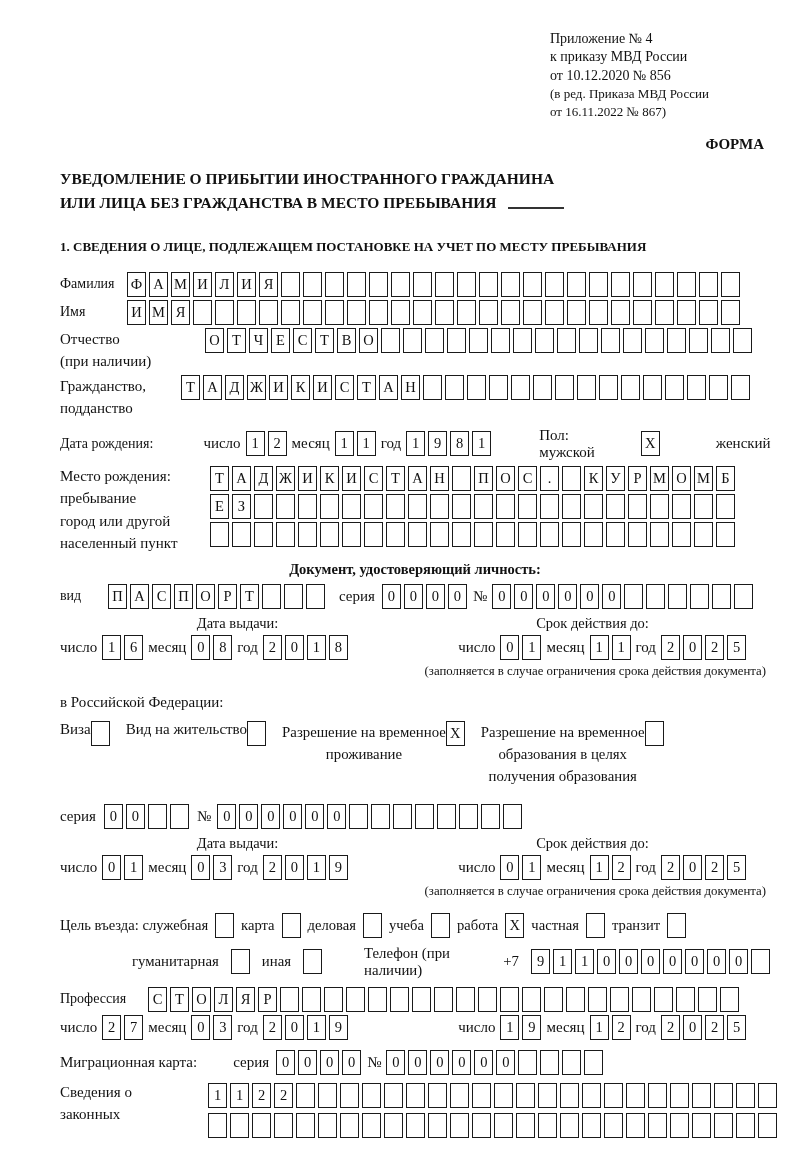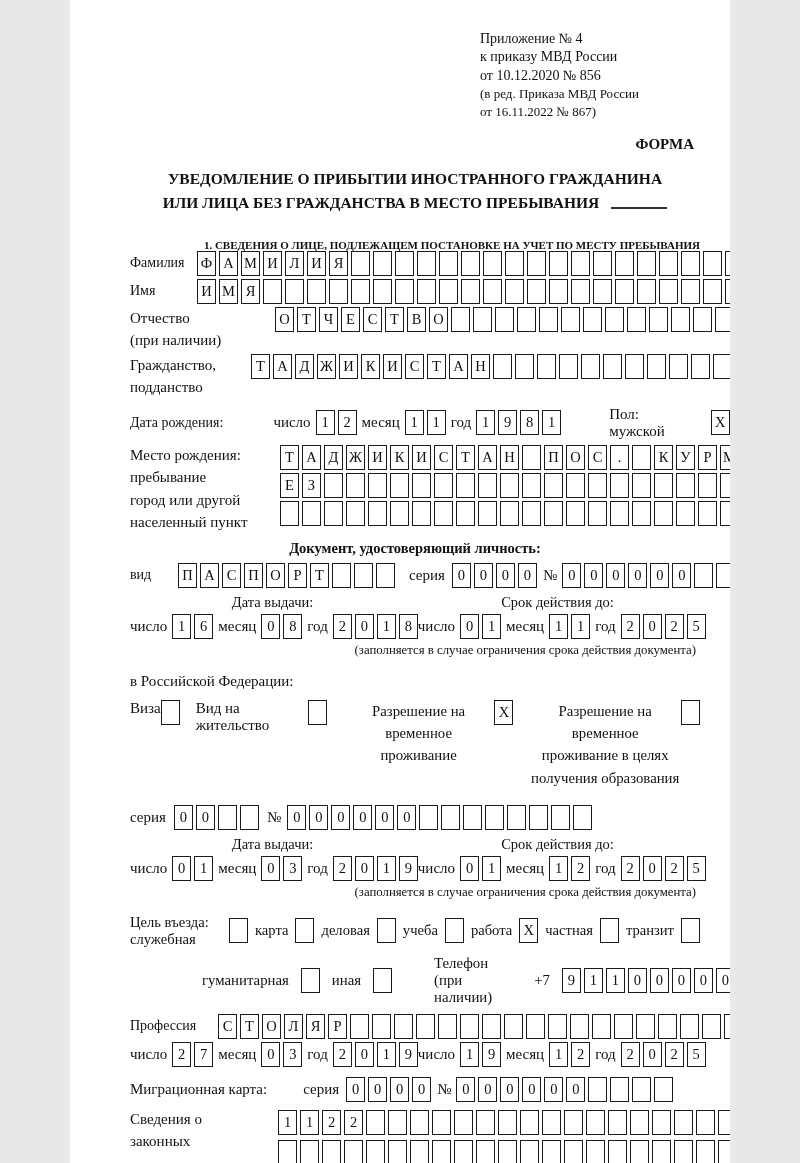--- a/index.html
+++ b/index.html
@@ -1,27 +1,27 @@
 <!DOCTYPE html>
 <html lang="ru"><head>
 <meta charset="utf-8">
 <style>
   html,body{margin:0;padding:0;background:#e8e8e8;}
   .page{
-    width:660px;height:1163px;box-sizing:border-box;background:#ffffff;
+    width:800px;height:1163px;box-sizing:border-box;background:#ffffff;
     padding:30px 30px 10px 60px;margin:0 auto;position:relative;
     font-family:"Liberation Serif","DejaVu Serif",serif;color:#111;font-size:15px;
     overflow:hidden;
   }
   .appendix{margin-left:auto;width:220px;line-height:1.32;font-size:14px;}
   .appendix .amend{font-size:13px;}
   .forma{text-align:right;font-weight:bold;font-size:15px;margin-top:16px;padding-right:6px;}
-  .title{text-align:center;font-weight:bold;font-size:15.5px;line-height:1.55;margin-top:14px;}
+  .title{font-weight:bold;font-size:15.5px;line-height:1.55;margin-top:14px;}
   .title-underline{display:inline-block;width:56px;border-bottom:2px solid #333;margin-left:12px;transform:translateY(1px);}
-  .section-head{font-weight:bold;font-size:11px;margin-top:24px;margin-bottom:0;text-align:right;white-space:nowrap;}
+  .section-head{font-weight:bold;font-size:13px;margin-top:24px;margin-bottom:17px;text-align:left;white-space:nowrap;}
   .cells{display:inline-flex;gap:3px;flex:none;}
   .cell{
     width:19px;height:25px;border:1.5px solid #1a1a1a;box-sizing:border-box;
     display:inline-flex;align-items:center;justify-content:center;
     font-size:14.5px;background:#fff;flex:none;
   }
   .row{display:flex;align-items:center;margin-bottom:3px;}
   .row-top{display:flex;align-items:flex-start;margin-bottom:2px;}
   .flabel{flex:none;font-size:14px;}
   .w67{width:67px;} .w121{width:121px;} .w145{width:145px;} .w88{width:88px;} .w48{width:48px;}
@@ -444,21 +444,21 @@
           <div>Разрешение на временное</div>
           <div>проживание</div>
         </span>
       <span class="cells">
           <span class="cell">X</span>
         </span>
     </span>
     <span class="optgroup">
       <span class="opt-lines">
           <div>Разрешение на временное</div>
-          <div>проживание в целях</div>
+          <div>образования в целях</div>
           <div>получения образования</div>
         </span>
       <span class="cells">
           <span class="cell"></span>
         </span>
     </span>
   </div>
 
   <div class="row" style="margin-top:16px;">
     <span>серия</span>

